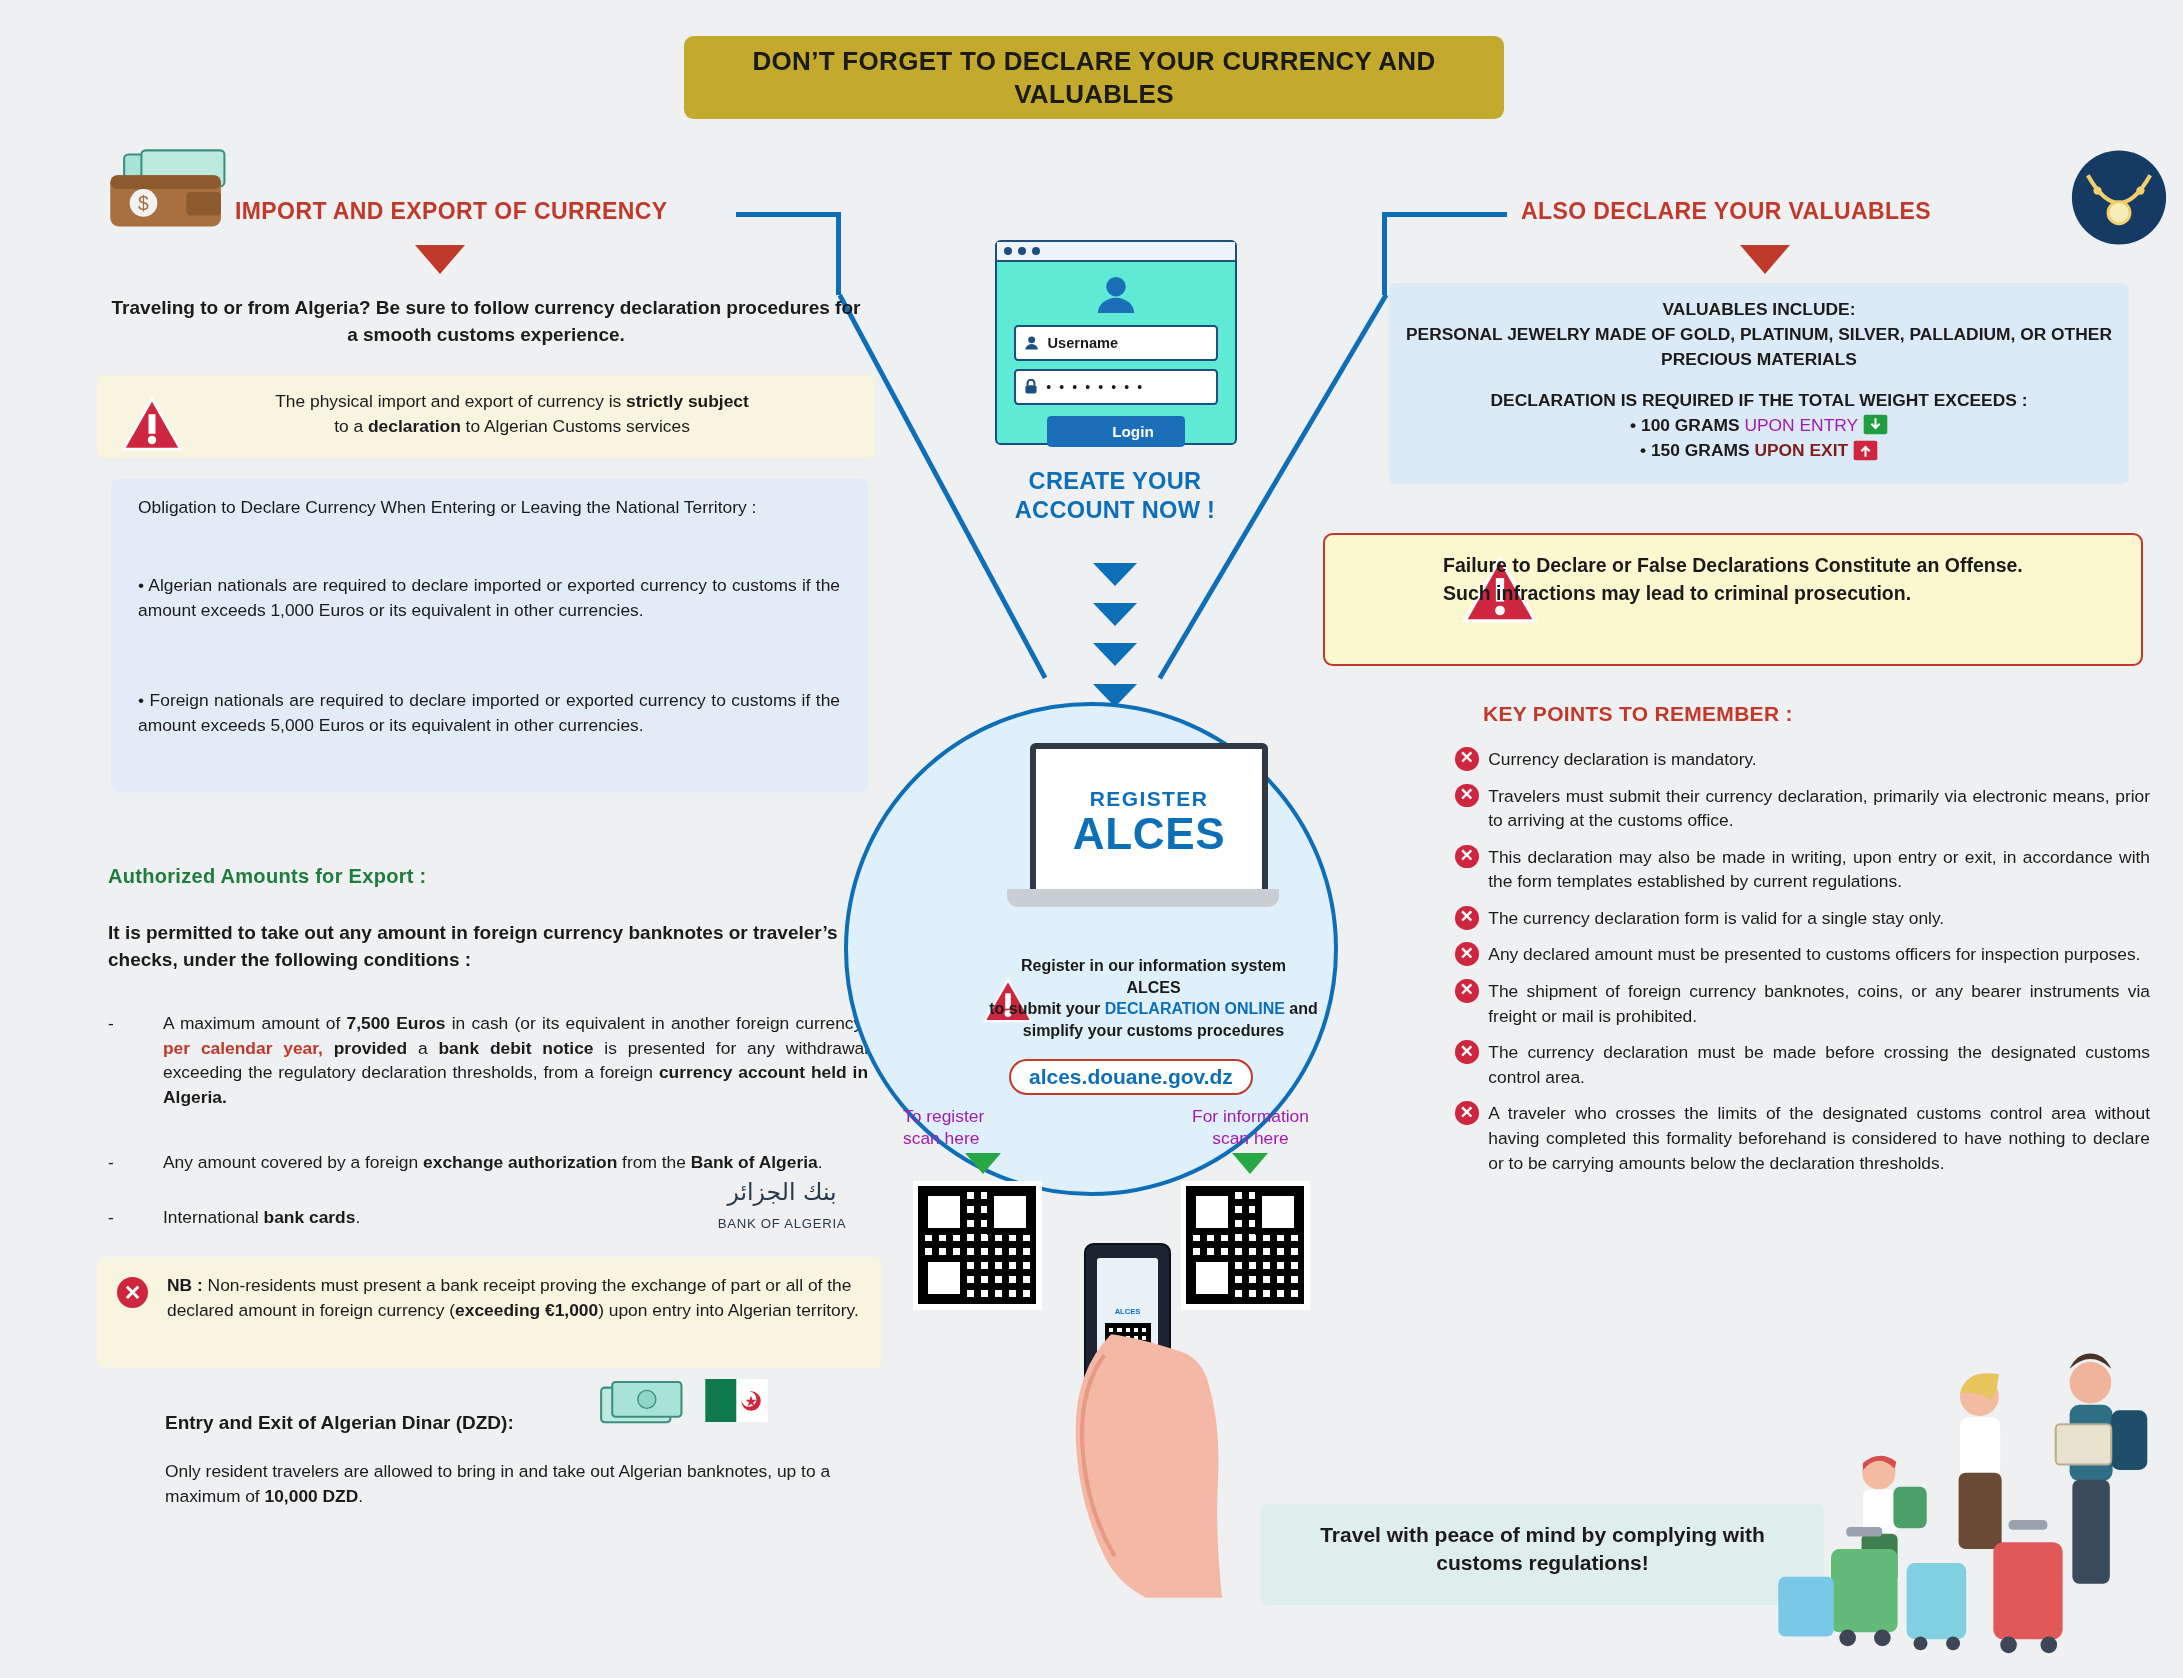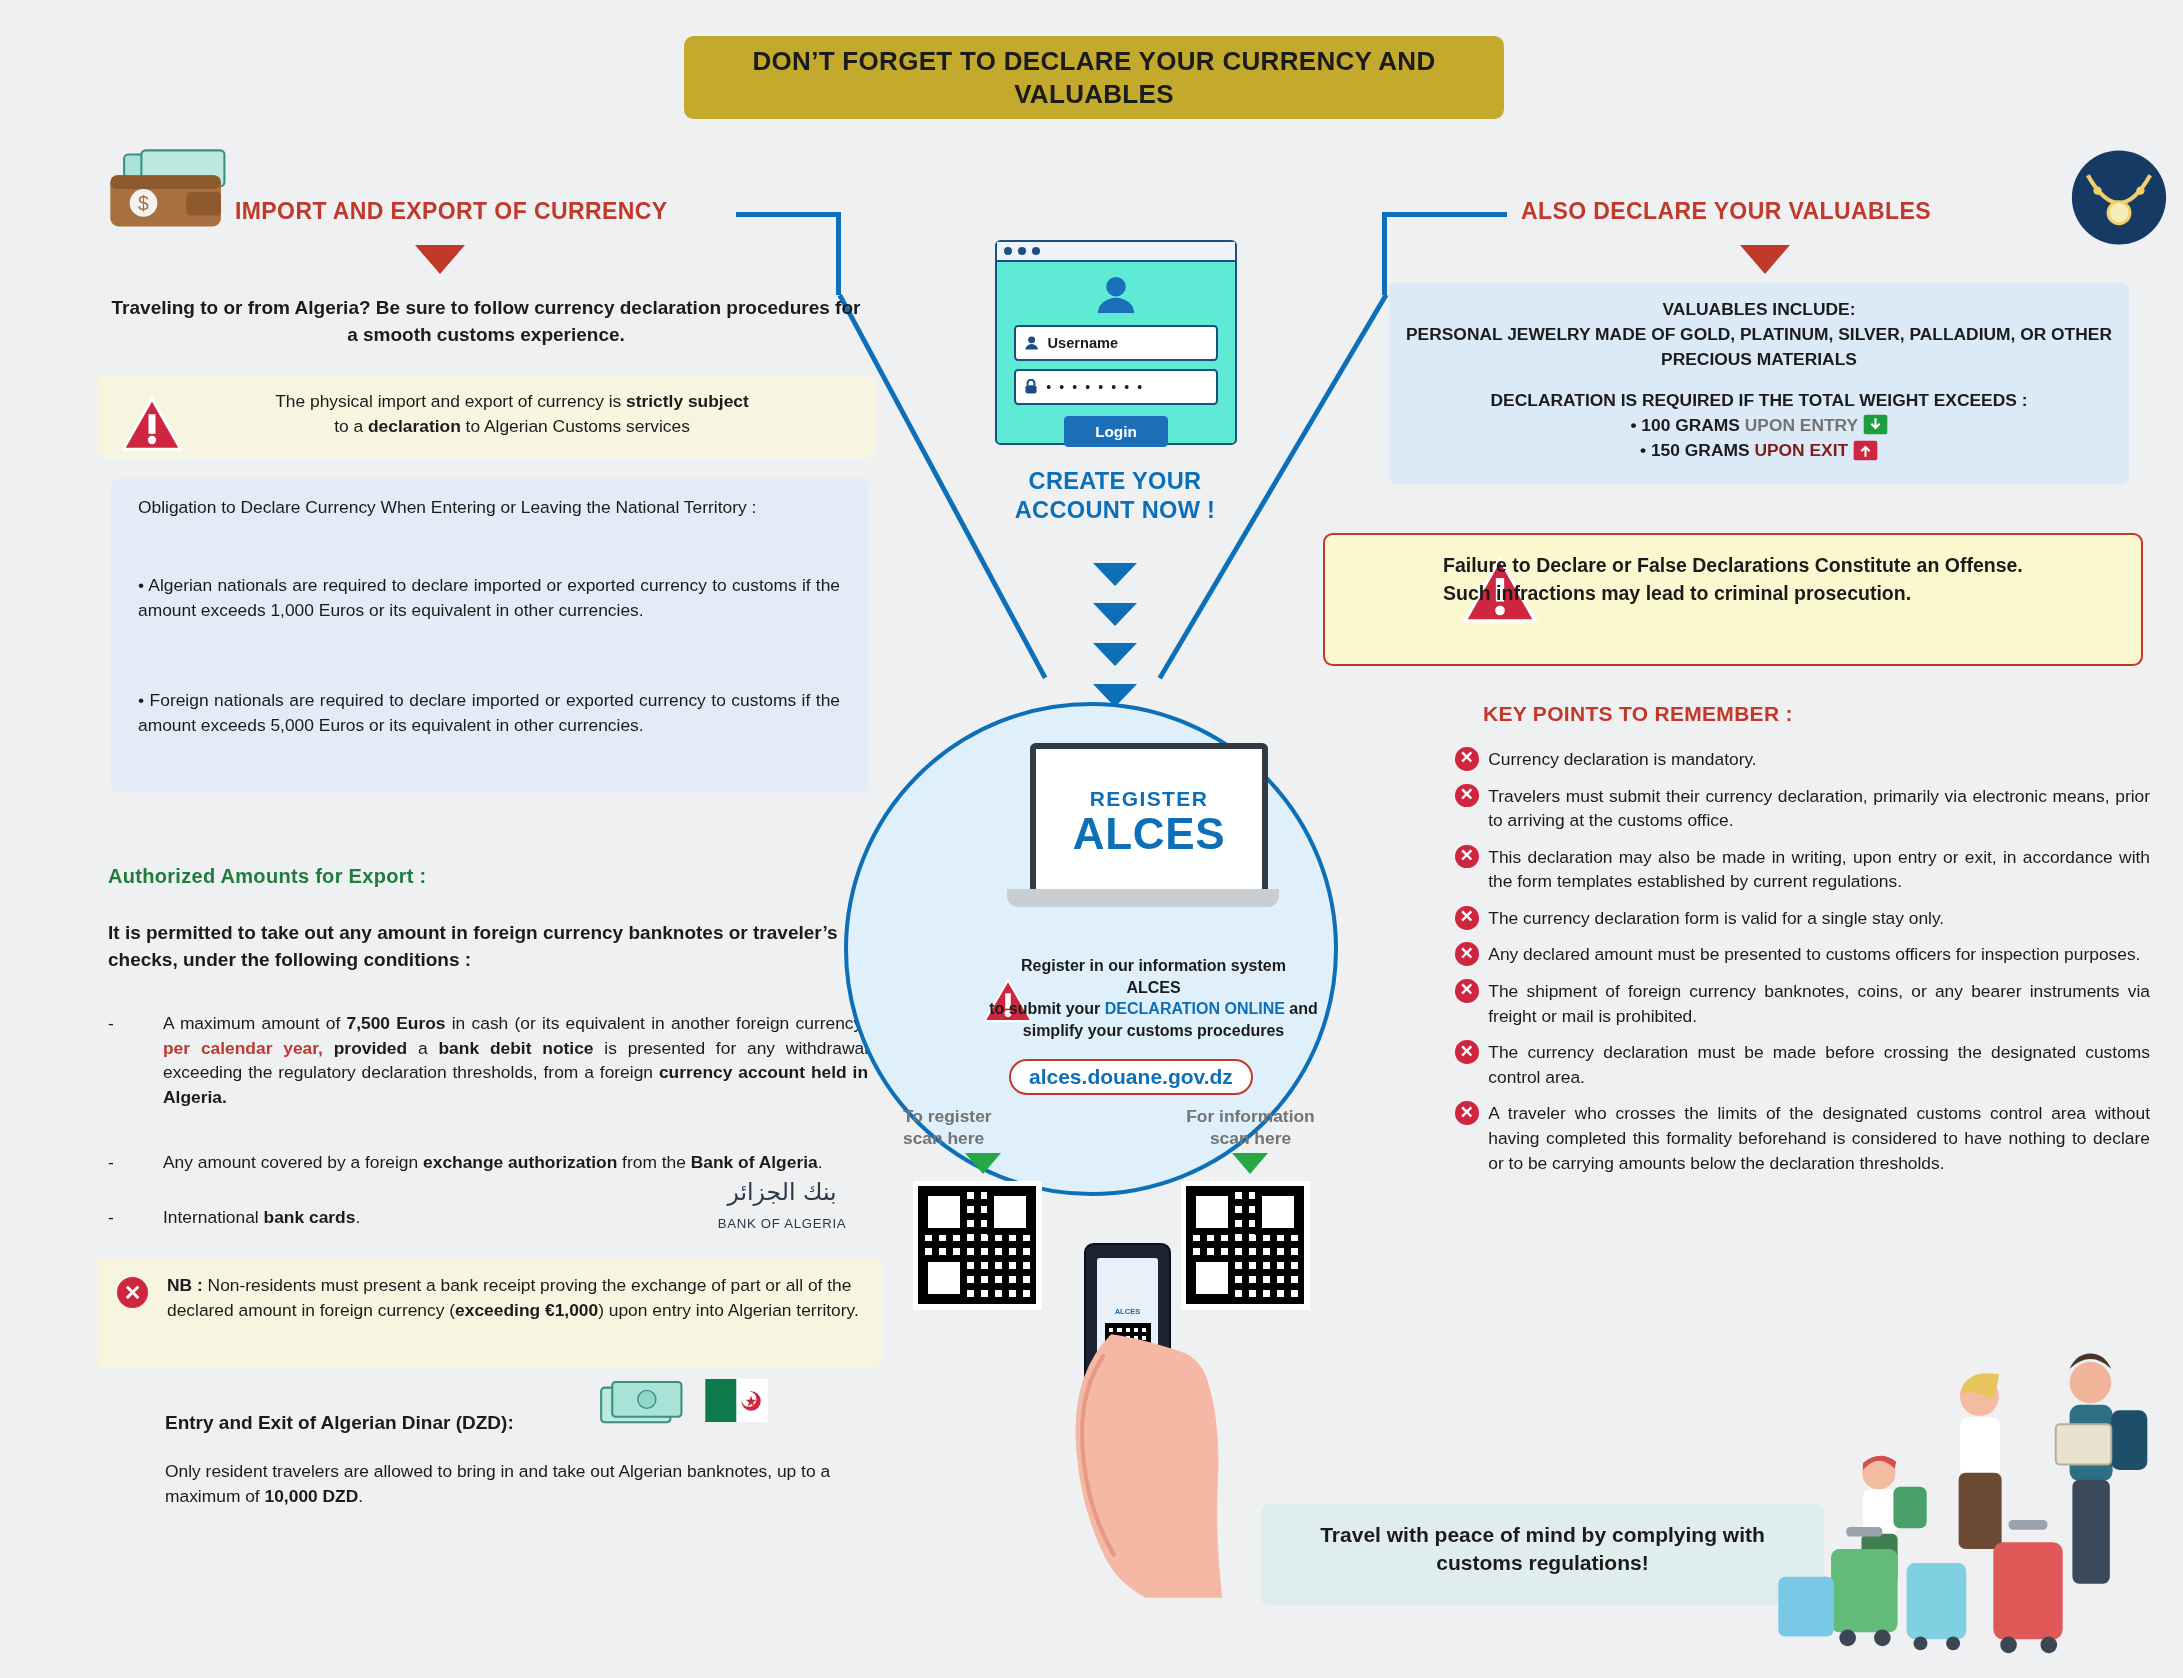--- a/index.html
+++ b/index.html
@@ -94,21 +94,21 @@
   .qr-eye{position:absolute;width:32px;height:32px;border:7px solid #000;background:#fff;}
 
   
   .win{background:#5eead4;border:2.8px solid #1b4f80;border-radius:5.6px;}
   .win-bar{height:18px;background:#eef3f8;border-bottom:2.1px solid #1b4f80;display:flex;align-items:center;gap:5.6px;padding-left:7px;}
   .dot{width:8.3px;height:8.3px;border-radius:50%;background:#1b4f80;}
   .win-field{height:32px;border:2.1px solid #1b4f80;border-radius:4.2px;display:flex;align-items:center;gap:8.3px;padding-left:8.3px;background:#fff;}
   .login-btn{background:#1b6fb8;color:#fff;border-radius:4.2px;font-size:15.3px;display:flex;align-items:center;justify-content:center;font-weight:bold;}
 
   .small-cap{font-size:19px;font-weight:bold;color:#0d6fb8;letter-spacing:0.3px;}
-  .green-b{color:#737373;font-weight:bold;}
+  .green-b{color:#a21caf;font-weight:normal;}
   .red-b{color:#7f1d1d;font-weight:bold;}
 
   .url-pill{
     border:2.8px solid #c0392b;border-radius:19.5px;background:#fff;
     color:#0d6fb8;font-weight:bold;font-size:21px;
     padding:4.2px 18px;display:inline-block;
   }
 
   
   .line{background:#0d6fb8;position:absolute;}
@@ -253,21 +253,21 @@
         </svg>
       <span style="font-size:14.6px;font-weight:bold;color:#1b1b1b;">Username</span>
     </div>
     <div class="win-field">
       <svg width="14" height="15.3" viewBox="0 0 20 22">
           <rect x="2" y="9" width="16" height="12" rx="3" fill="#1b4f80"></rect>
           <path d="M5 9 V6 a5 5 0 0 1 10 0 v3" fill="none" stroke="#1b4f80" stroke-width="3"></path>
         </svg>
       <span style="font-size:14px;letter-spacing:2.1px;color:#1b1b1b;">• • • • • • • •</span>
     </div>
-    <div class="login-btn" style="margin:11px auto 0;width:104px;height:31px;">Login</div>
+    <div class="login-btn" style="margin:11px auto 0;width:104px;height:31px;padding-left:34px;">Login</div>
   </div>
 </div>
 
 <div class="abs small-cap" style="left:1011px;top:467px;width:208px;text-align:center;font-size:23.6px;line-height:1.25;">CREATE YOUR ACCOUNT NOW !</div>
 
 <div class="abs blue-tri" style="left:1093px;top:563px;"></div>
 <div class="abs blue-tri" style="left:1093px;top:603px;"></div>
 <div class="abs blue-tri" style="left:1093px;top:643px;"></div>
 <div class="abs blue-tri" style="left:1093px;top:684px;"></div>
 

